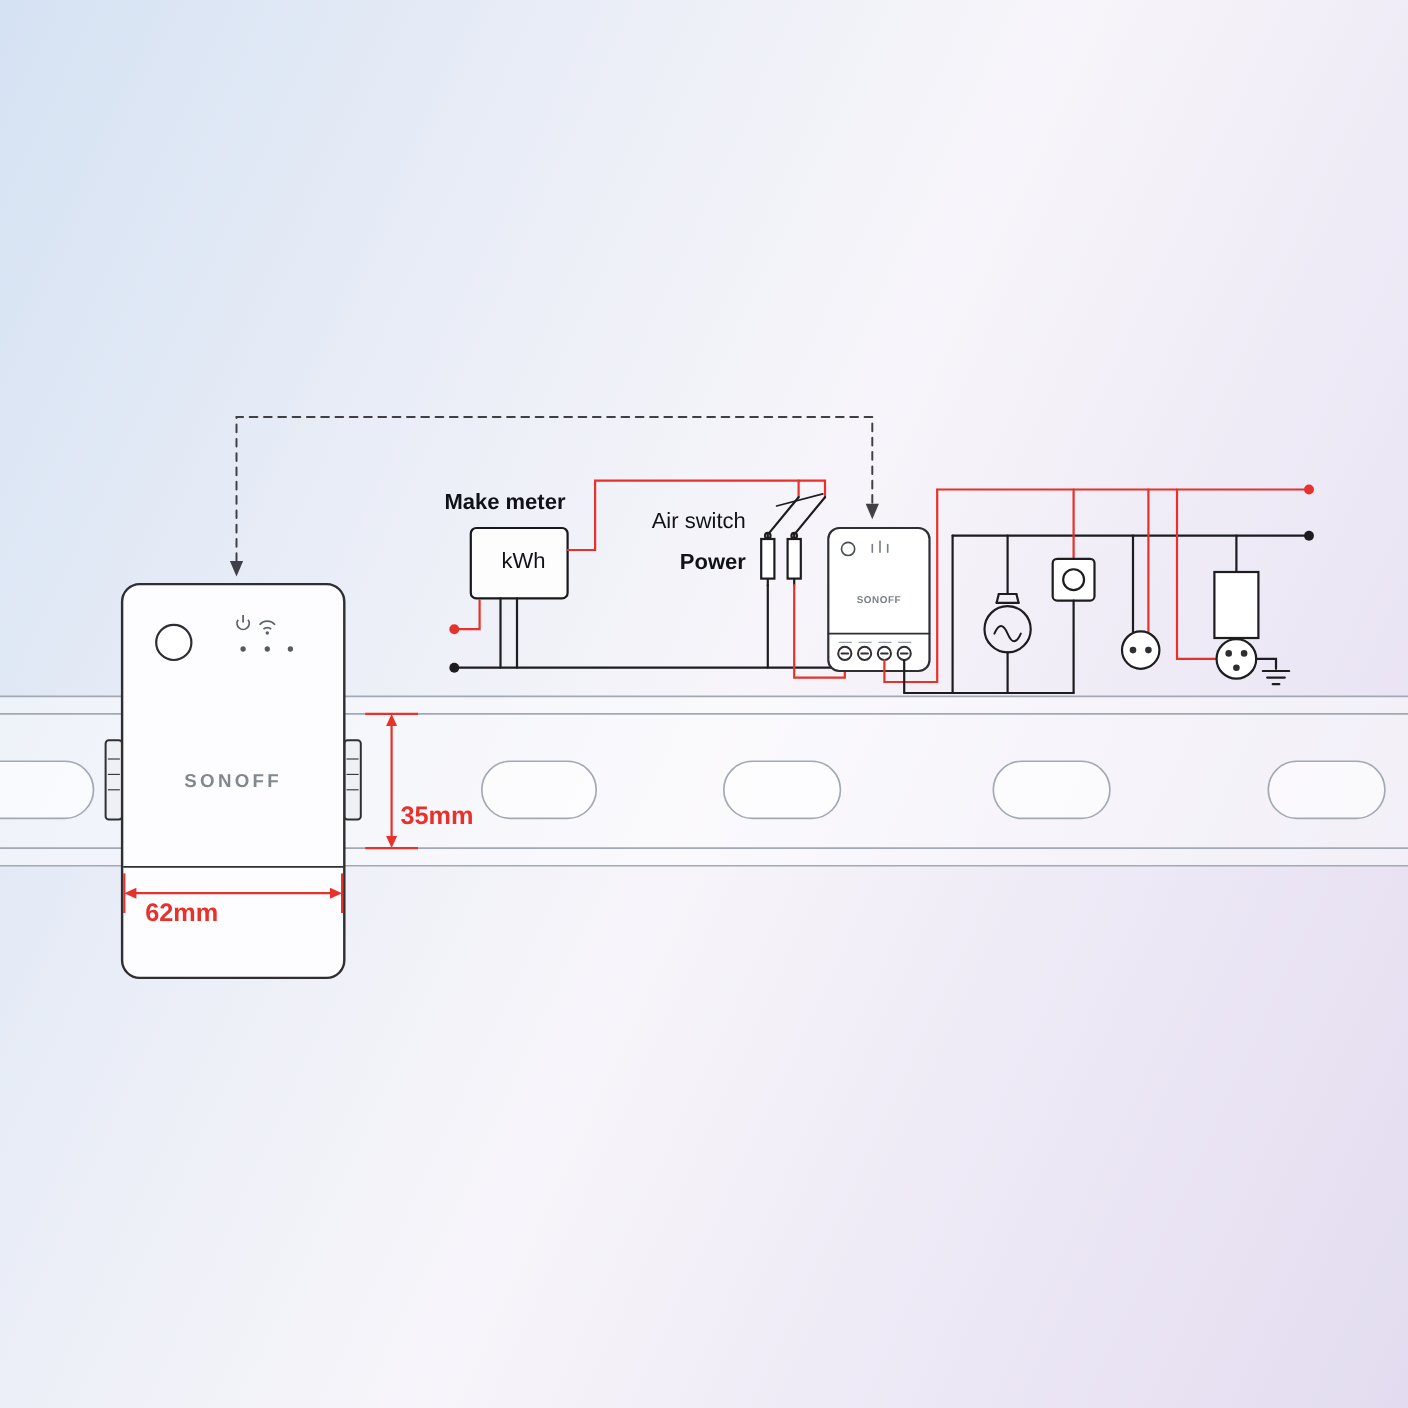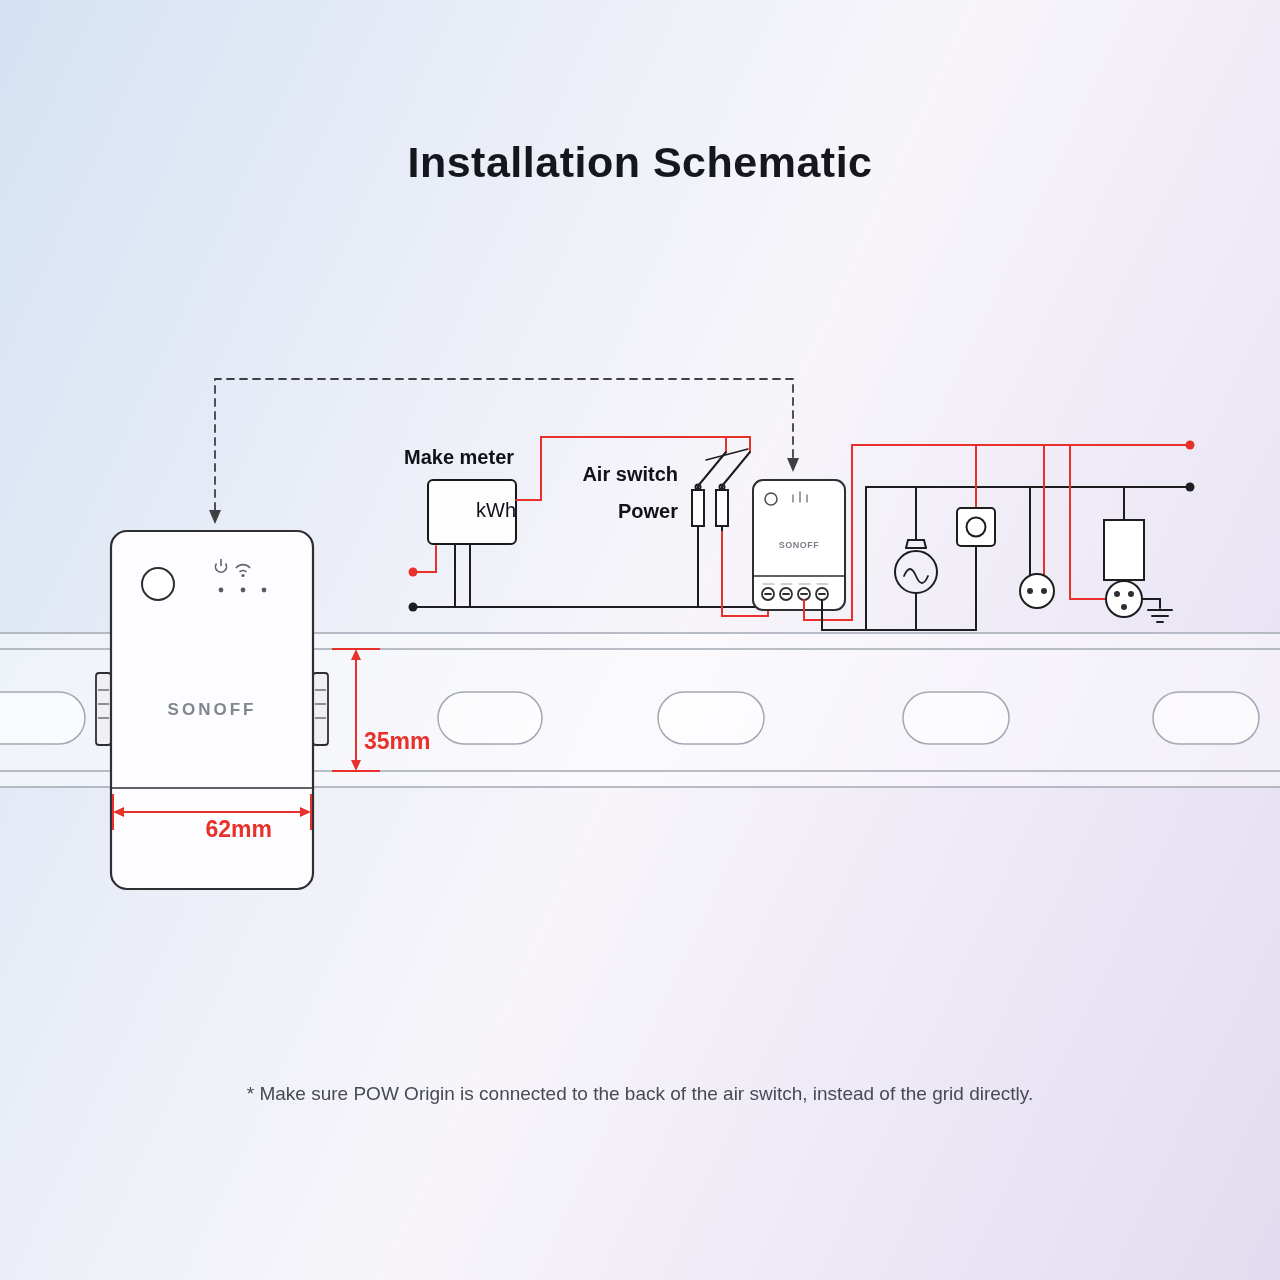--- a/index.html
+++ b/index.html
@@ -12,26 +12,26 @@
     position:relative;width:1280px;height:1280px;
     background:linear-gradient(115deg,#d5e2f3 0%,#eef0f8 35%,#f7f5fa 52%,#ece7f5 78%,#e3dcf0 100%);
   }
   .canvas > svg{position:absolute;left:0;top:0;}
   .label{position:absolute;color:#101217;}
   .title{
     left:0;right:0;top:138px;text-align:center;
     font-size:43px;font-weight:800;color:#15171c;letter-spacing:.5px;
   }
   .lbl-power-meter{left:404px;top:446px;font-size:20px;font-weight:600;}
-  .lbl-kwh{left:452px;top:499px;width:88px;text-align:center;font-size:20px;font-weight:500;}
-  .lbl-air-switch{left:540px;top:463px;width:138px;text-align:right;font-size:20px;font-weight:700;}
+  .lbl-kwh{left:432px;top:499px;width:88px;text-align:center;font-size:20px;font-weight:500;}
+  .lbl-air-switch{left:540px;top:463px;width:138px;text-align:right;font-size:20px;font-weight:400;}
   .lbl-fuses{left:540px;top:500px;width:138px;text-align:right;font-size:20px;font-weight:600;}
   .dim{color:#e8312a;font-weight:700;font-size:23px;}
   .dim-35{left:364px;top:728px;}
-  .dim-62{left:132px;top:816px;width:140px;text-align:right;}
+  .dim-62{left:132px;top:816px;width:140px;text-align:left;}
   .brand{
     left:112px;top:700px;width:200px;text-align:center;
     font-size:17px;font-weight:700;letter-spacing:3px;color:#80878f;
   }
   .footnote{
     left:0;right:0;top:1083px;text-align:center;
     font-size:19px;font-weight:400;color:#454b54;
   }
 </style>
 </head>
@@ -227,26 +227,24 @@
     </g>
     <g stroke="#e8312a" stroke-width="2" fill="#e8312a">
       <line x1="113" y1="794" x2="113" y2="830"></line>
       <line x1="311" y1="794" x2="311" y2="830"></line>
       <line x1="121" y1="812" x2="303" y2="812" fill="none"></line>
       <polygon points="113,812 124,807 124,817" stroke="none"></polygon>
       <polygon points="311,812 300,807 300,817" stroke="none"></polygon>
     </g>
   </svg>
 
-  <div class="label title">Installation Schematic</div>
 
   <div class="label lbl-power-meter">Make meter</div>
   <div class="label lbl-kwh">kWh</div>
   <div class="label lbl-air-switch">Air switch</div>
   <div class="label lbl-fuses">Power</div>
 
   <div class="label dim dim-35">35mm</div>
   <div class="label dim dim-62">62mm</div>
 
   <div class="label brand">SONOFF</div>
 
-  <div class="label footnote">* Make sure POW Origin is connected to the back of the air switch, instead of the grid directly.</div>
 </div>
 
 </body></html>

